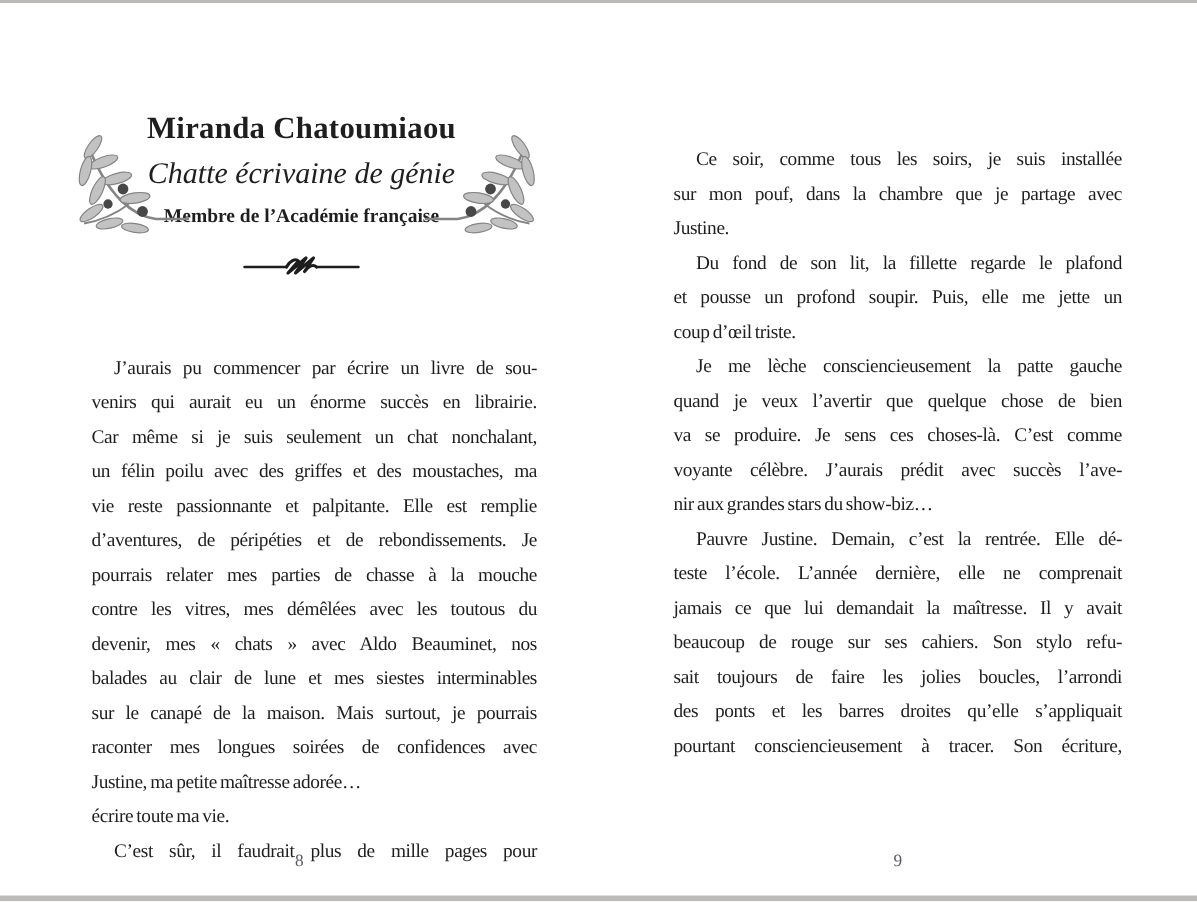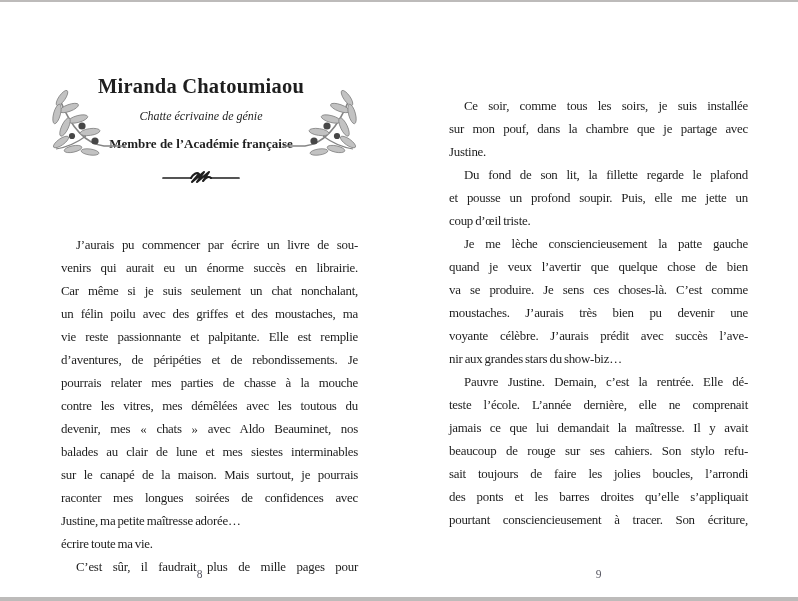--- a/index.html
+++ b/index.html
@@ -11,21 +11,21 @@
   }
   .edge-top{position:absolute;top:0;left:0;right:0;height:2px;background:var(--edge-line,#b3b1b0);}
   .edge-bottom{position:absolute;bottom:0;left:0;right:0;height:4px;background:var(--edge-line,#c7c5c4);}
 
   .page{position:absolute;top:0;height:601px;}
   .page-left{left:61px;width:297px;}
   .page-right{left:449px;width:299px;}
 
   .chapter-header{position:absolute;top:0;left:-10px;width:300px;text-align:center;}
   .author-name{margin:74px 0 0 0;font-size:20.5px;font-weight:700;letter-spacing:.2px;line-height:24px;}
-  .author-role{margin-top:9px;font-style:italic;font-size:12px;line-height:18px;}
+  .author-role{margin-top:9px;font-style:italic;font-size:20px;line-height:18px;}
   .author-affiliation{margin-top:10px;font-weight:700;font-size:13px;line-height:18px;font-family:Liberation Serif, serif;}
   .knot-divider{display:block;margin:15px auto 0 auto;width:80px;height:20px;}
 
   .branch{position:absolute;top:86px;width:88px;height:78px;}
   .branch.left{left:-23px;}
   .branch.right{left:222px;transform:scaleX(-1);}
 
   .page-body{position:absolute;left:0;width:100%;
     font-size:12.9px;line-height:23px;letter-spacing:-0.25px;word-spacing:-0.9px;margin-top:32px;}
   .page-left .page-body{top:202px;}
@@ -128,21 +128,20 @@
     <div class="page-body">
         <div class="line indent">Ce soir, comme tous les soirs, je suis installée</div>
         <div class="line">sur mon pouf, dans la chambre que je partage avec</div>
         <div class="line end">Justine.</div>
         <div class="line indent">Du fond de son lit, la fillette regarde le plafond</div>
         <div class="line">et pousse un profond soupir. Puis, elle me jette un</div>
         <div class="line end">coup d’œil triste.</div>
         <div class="line indent">Je me lèche consciencieusement la patte gauche</div>
         <div class="line">quand je veux l’avertir que quelque chose de bien</div>
         <div class="line">va se produire. Je sens ces choses-là. C’est comme</div>
-        <div class="line">moustaches. J’aurais très bien pu devenir une</div>
         <div class="line">voyante célèbre. J’aurais prédit avec succès l’ave-</div>
         <div class="line end">nir aux grandes stars du show-biz…</div>
         <div class="line indent">Pauvre Justine. Demain, c’est la rentrée. Elle dé-</div>
         <div class="line">teste l’école. L’année dernière, elle ne comprenait</div>
         <div class="line">jamais ce que lui demandait la maîtresse. Il y avait</div>
         <div class="line">beaucoup de rouge sur ses cahiers. Son stylo refu-</div>
         <div class="line">sait toujours de faire les jolies boucles, l’arrondi</div>
         <div class="line">des ponts et les barres droites qu’elle s’appliquait</div>
         <div class="line">pourtant consciencieusement à tracer. Son écriture,</div>
       </div>

